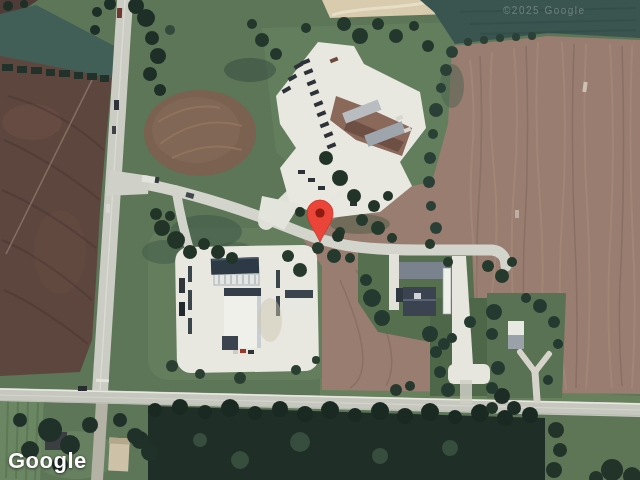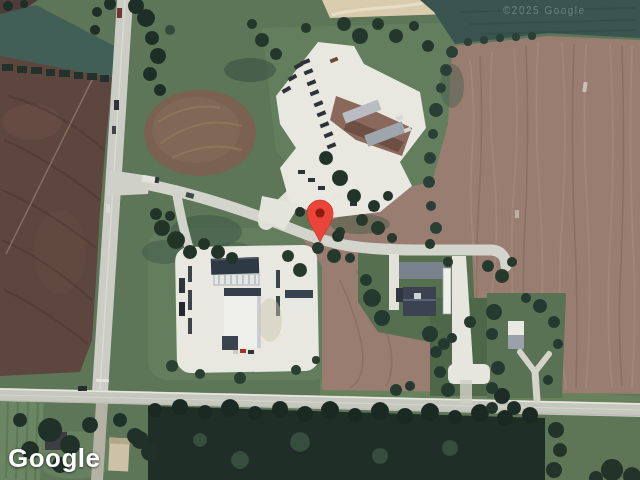--- a/index.html
+++ b/index.html
@@ -5,21 +5,21 @@
   html,body{margin:0;padding:0;background:#000;}
   .viewport{
     position:relative;width:640px;height:480px;overflow:hidden;
     font-family:"Liberation Sans",sans-serif;
     background:#5c7657;
     text-decoration:underline;
   }
   .viewport svg{position:absolute;left:0;top:0;display:block;}
   .logo{
     position:absolute;left:8px;bottom:6px;
-    color:#fff;font-size:26px;font-weight:bold;letter-spacing:.5px;
+    color:#fff;font-size:22px;font-weight:bold;letter-spacing:.5px;
     text-shadow:0 1px 3px rgba(0,0,0,.5), 0 0 2px rgba(0,0,0,.35);
     cursor:pointer;user-select:none;
   }
   .attribution{
     position:absolute;right:4px;bottom:4px;
     color:#fff;font-size:11px;letter-spacing:.2px;
     text-shadow:-1px -1px 1px rgba(0,0,0,.75),1px -1px 1px rgba(0,0,0,.75),
                 -1px 1px 1px rgba(0,0,0,.75),1px 1px 1px rgba(0,0,0,.75),
                 0 0 3px rgba(0,0,0,.8);
     white-space:nowrap;

